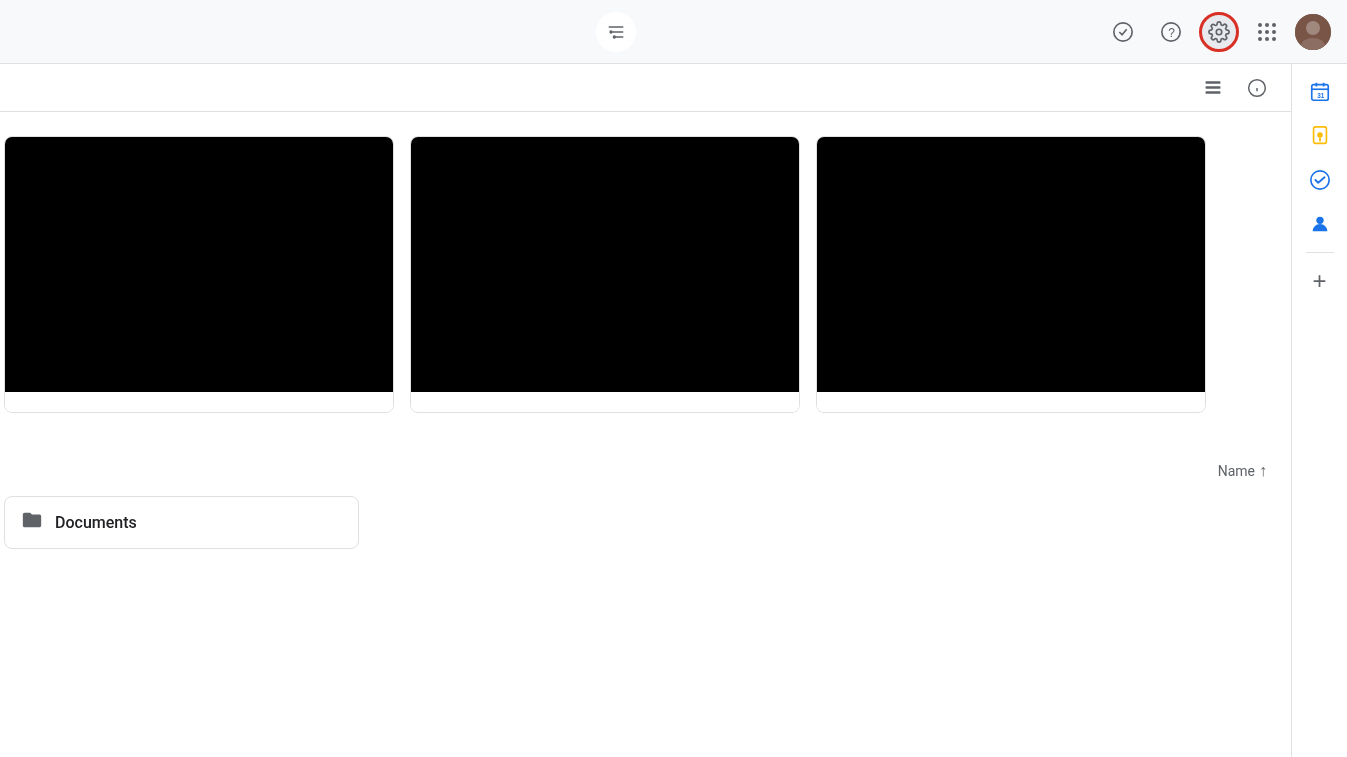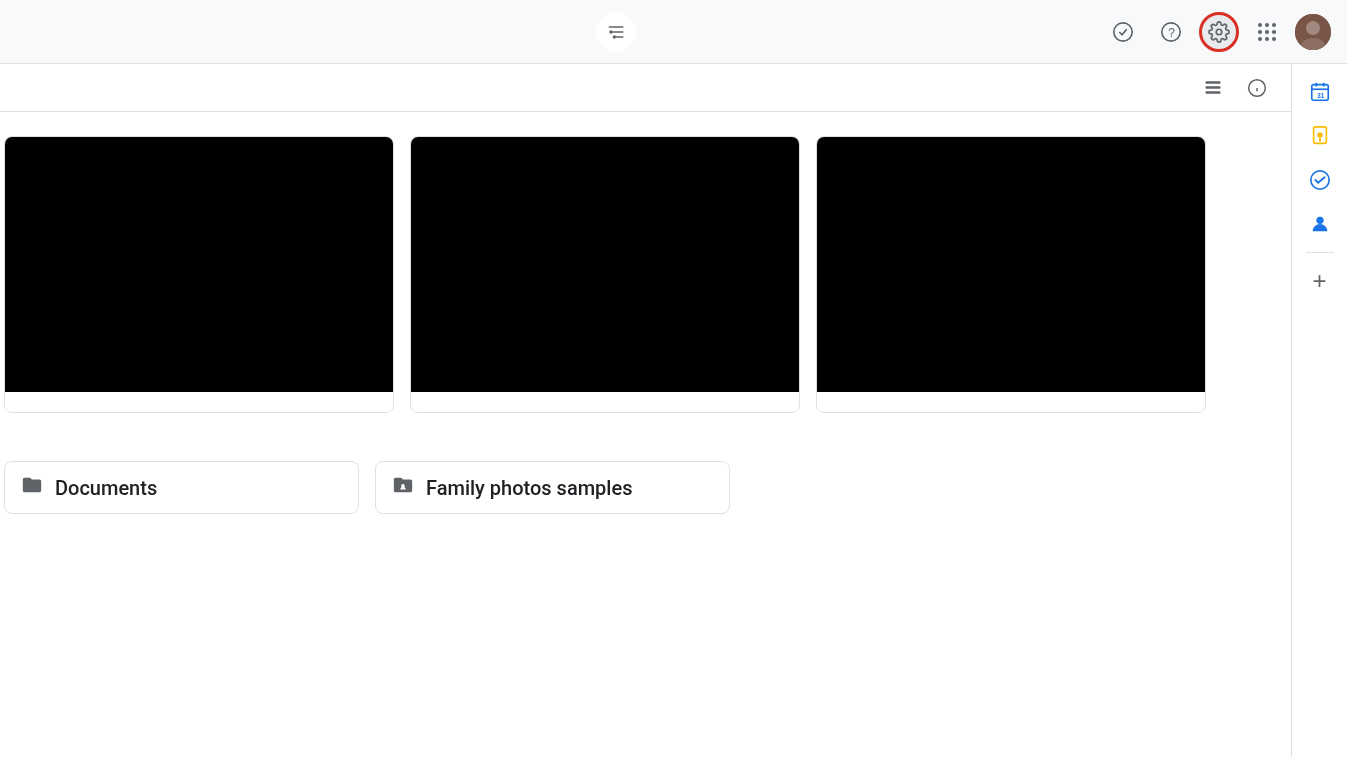--- a/index.html
+++ b/index.html
@@ -218,21 +218,21 @@
     }
     .folder-icon {
       color: #5f6368;
       font-size: 20px;
     }
     .folder-shared-icon {
       color: #5f6368;
       font-size: 20px;
     }
     .folder-name {
-      font-size: 20px;
+      font-size: 16px;
       color: #202124;
       font-weight: 500;
     }
 
     
     .right-sidebar {
       width: 56px;
       background: #fff;
       border-left: 1px solid #e0e0e0;
       display: flex;
@@ -396,43 +396,39 @@
         <div class="thumbnail-card">
           <div class="thumbnail-image"></div>
           <div class="thumbnail-footer"></div>
         </div>
         <div class="thumbnail-card">
           <div class="thumbnail-image"></div>
           <div class="thumbnail-footer"></div>
         </div>
       </div>
 
+      <div class="sort-row">
+        <div class="sort-label">
+          <span>Name</span>
+          <span class="sort-arrow">↑</span>
+        </div>
+      </div>
 
       <div class="folders-row">
 
         <div class="folder-item">
           <span class="folder-icon">
             <svg width="22" height="22" viewBox="0 0 24 24" fill="#5f6368">
               <path d="M10 4H4c-1.1 0-2 .9-2 2v12c0 1.1.9 2 2 2h16c1.1 0 2-.9 2-2V8c0-1.1-.9-2-2-2h-8l-2-2z"></path>
             </svg>
           </span>
           <span class="folder-name">Documents</span>
         </div>
 
 
-        <div class="folder-item">
-          <span class="folder-shared-icon">
-            <svg width="22" height="22" viewBox="0 0 24 24" fill="#5f6368">
-              <path d="M10 4H4c-1.1 0-2 .9-2 2v12c0 1.1.9 2 2 2h16c1.1 0 2-.9 2-2V8c0-1.1-.9-2-2-2h-8l-2-2z"></path>
-              <circle cx="12" cy="13" r="2" fill="white"></circle>
-              <path d="M9 17c0-1.66 1.34-3 3-3s3 1.34 3 3" fill="white"></path>
-            </svg>
-          </span>
-          <span class="folder-name">Family photos samples</span>
-        </div>
       </div>
 
     </div>
   </div>
 
   <div class="right-sidebar">
 
     <button class="sidebar-icon-btn calendar" title="Calendar">
       <svg width="22" height="22" viewBox="0 0 24 24">
         <rect x="3" y="4" width="18" height="17" rx="2" fill="none" stroke="#1a73e8" stroke-width="1.8"></rect>

